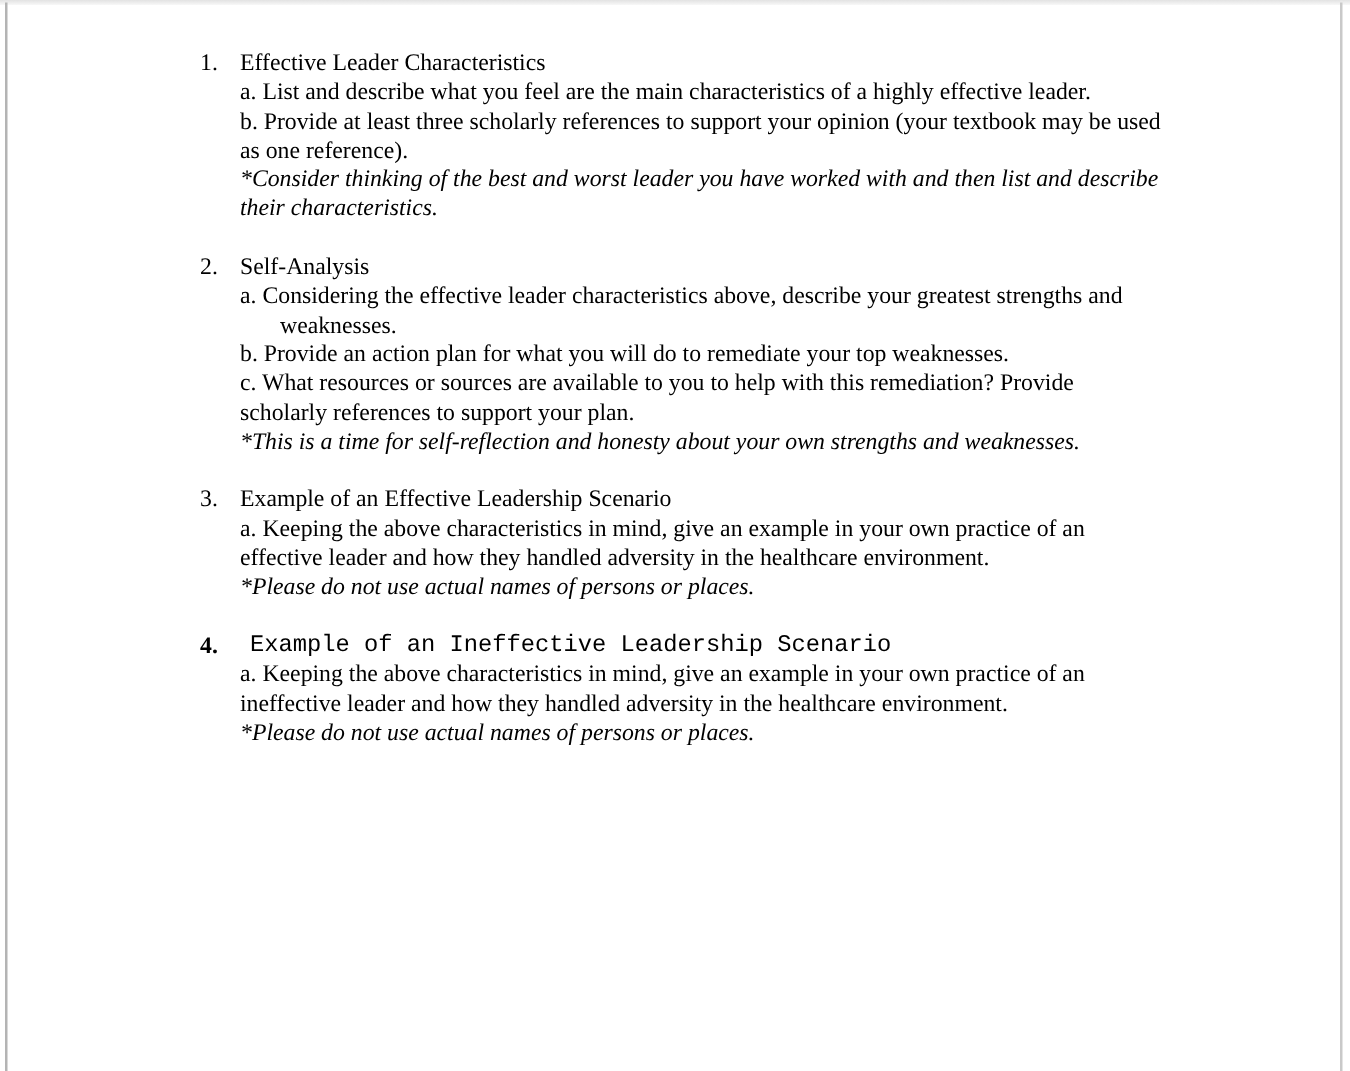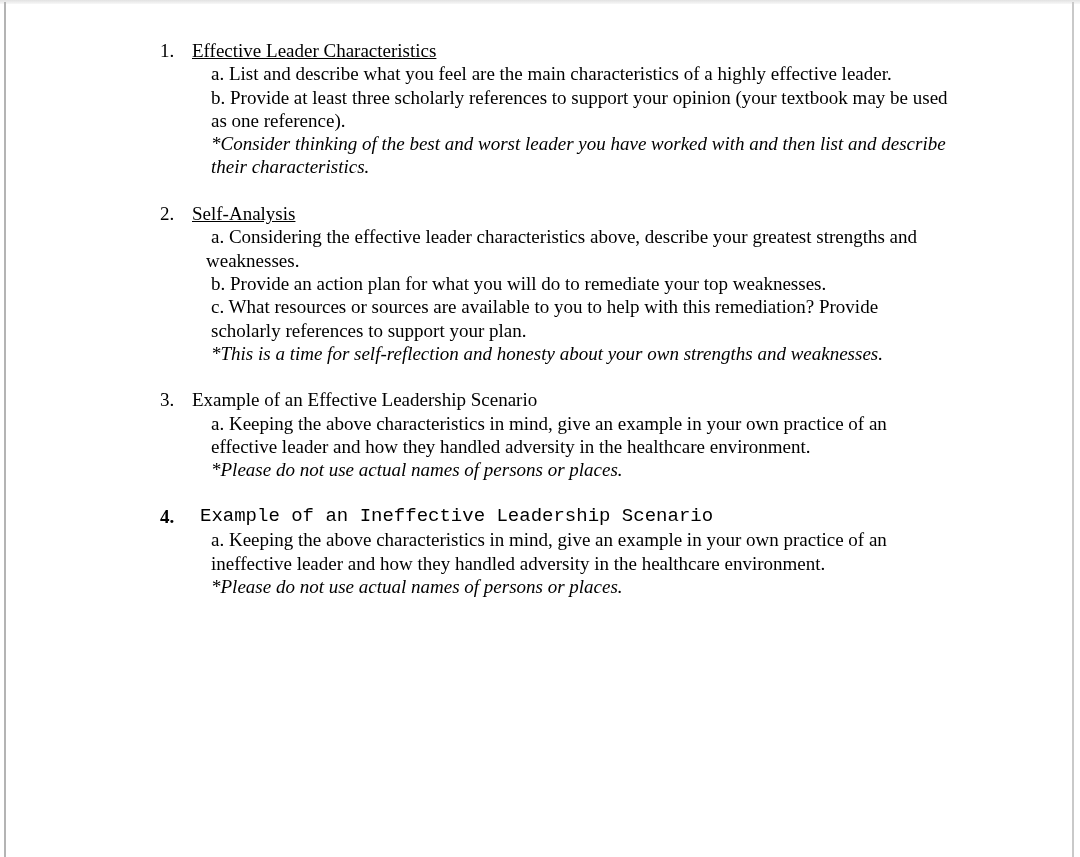--- a/index.html
+++ b/index.html
@@ -38,24 +38,24 @@
     left: 160px;
     top: 39px;
     font-size: 19px;
     line-height: 23.3px;
     white-space: pre;
   }
   .doc-item + .doc-item { margin-top: 23.3px; }
   .item-head { display: flex; }
   .item-num { flex: 0 0 32px; width: 32px; }
   .item-num.bold { font-weight: bold; }
-  .item-title.underlined { text-decoration: underline; }
+  .item-title.underlined { }
   .item-title.extra-gap { padding-left: 8px; font-family: Liberation Mono, monospace; }
-  .item-line { margin-left: 51px; }
-  .item-line.indent-1 { margin-left: 46px; }
+  .item-line { margin-left: 32px; }
+  .item-line.indent-1 { margin-left: 64px; }
   .item-line.italic { font-style: italic; }
 </style>
 </head>
 <body>
 
 <div class="top-strip"></div>
 <div class="page-border-left"></div>
 <div class="page-border-right"></div>
 
 <div class="content" id="doc-list"><div class="doc-item"><div class="item-head"><span class="item-num">1.</span><span class="item-title underlined">Effective Leader Characteristics</span></div><div class="item-line">a. List and describe what you feel are the main characteristics of a highly effective leader.</div><div class="item-line">b. Provide at least three scholarly references to support your opinion (your textbook may be used</div><div class="item-line">as one reference).</div><div class="item-line italic">*Consider thinking of the best and worst leader you have worked with and then list and describe</div><div class="item-line italic">their characteristics.</div></div><div class="doc-item"><div class="item-head"><span class="item-num">2.</span><span class="item-title underlined">Self-Analysis</span></div><div class="item-line">a. Considering the effective leader characteristics above, describe your greatest strengths and</div><div class="item-line indent-1">weaknesses.</div><div class="item-line">b. Provide an action plan for what you will do to remediate your top weaknesses.</div><div class="item-line">c. What resources or sources are available to you to help with this remediation? Provide</div><div class="item-line">scholarly references to support your plan.</div><div class="item-line italic">*This is a time for self-reflection and honesty about your own strengths and weaknesses.</div></div><div class="doc-item"><div class="item-head"><span class="item-num">3.</span><span class="item-title">Example of an Effective Leadership Scenario</span></div><div class="item-line">a. Keeping the above characteristics in mind, give an example in your own practice of an</div><div class="item-line">effective leader and how they handled adversity in the healthcare environment.</div><div class="item-line italic">*Please do not use actual names of persons or places.</div></div><div class="doc-item"><div class="item-head"><span class="item-num bold">4.</span><span class="item-title extra-gap">Example of an Ineffective Leadership Scenario</span></div><div class="item-line">a. Keeping the above characteristics in mind, give an example in your own practice of an</div><div class="item-line">ineffective leader and how they handled adversity in the healthcare environment.</div><div class="item-line italic">*Please do not use actual names of persons or places.</div></div></div>

